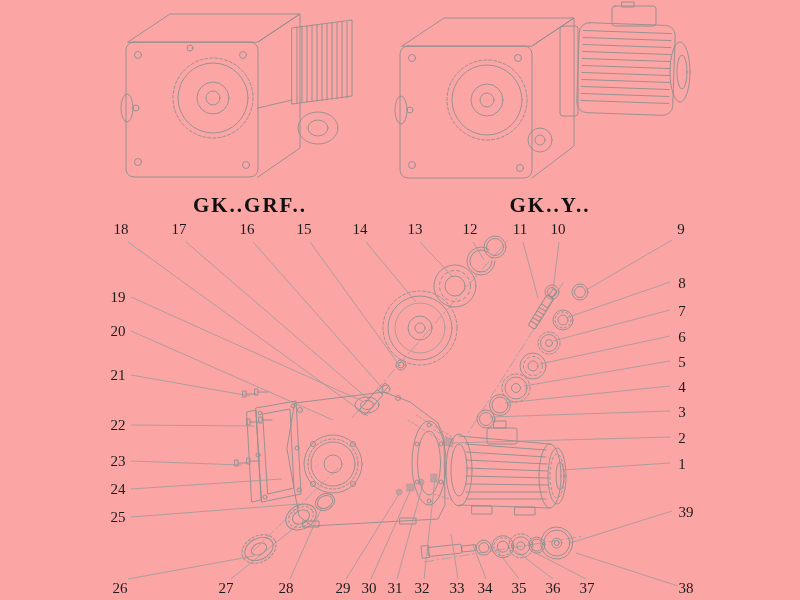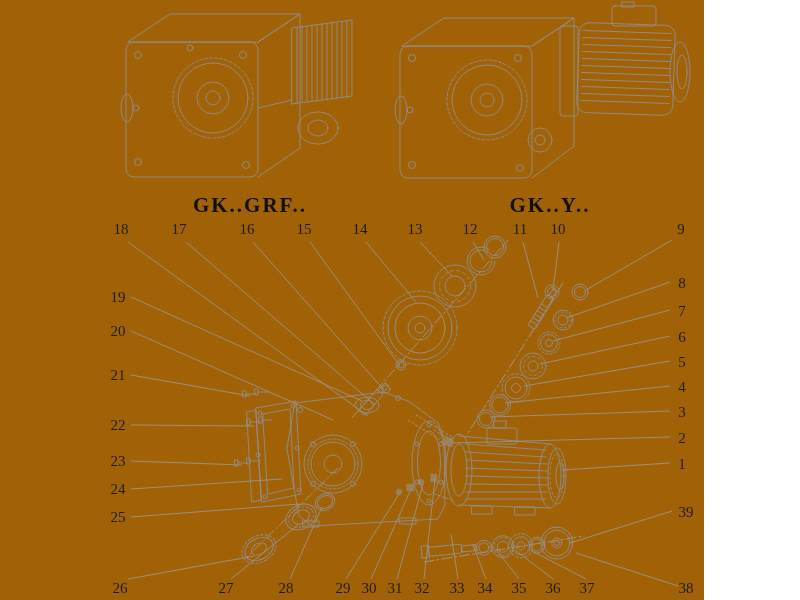--- a/index.html
+++ b/index.html
@@ -1,17 +1,17 @@
 <!DOCTYPE html>
 <html><head>
 <meta charset="utf-8">
 <style>
   html,body { margin:0; padding:0; background:#ffffff; }
   .canvas {
-    position:relative; width:704px; height:600px; background:#a16207;
+    position:relative; width:800px; height:600px; background:#fca5a5;
     overflow:hidden; font-family:"Liberation Serif","DejaVu Serif",serif;text-decoration:underline;
   }
   svg { position:absolute; left:0; top:0; }
   .art   { stroke:#8f8f8f; fill:none; stroke-width:0.9; stroke-linejoin:round; stroke-linecap:round; }
   .art2  { stroke:#9b9b9b; fill:none; stroke-width:0.8; }
   .leader{ stroke:#9a9a9a; stroke-width:0.8; }
   .axis  { stroke:#a0a0a0; stroke-width:0.8; stroke-dasharray:10 3 2 3; }
   .dots  { stroke:#9a9a9a; stroke-width:0.8; stroke-dasharray:2 2.4; }
   .callout { font:15px "Liberation Serif","DejaVu Serif",serif; fill:#1c1c1c; }
   .title   { font:bold 21px "Liberation Serif","DejaVu Serif",serif; fill:#101010; letter-spacing:2px; }

